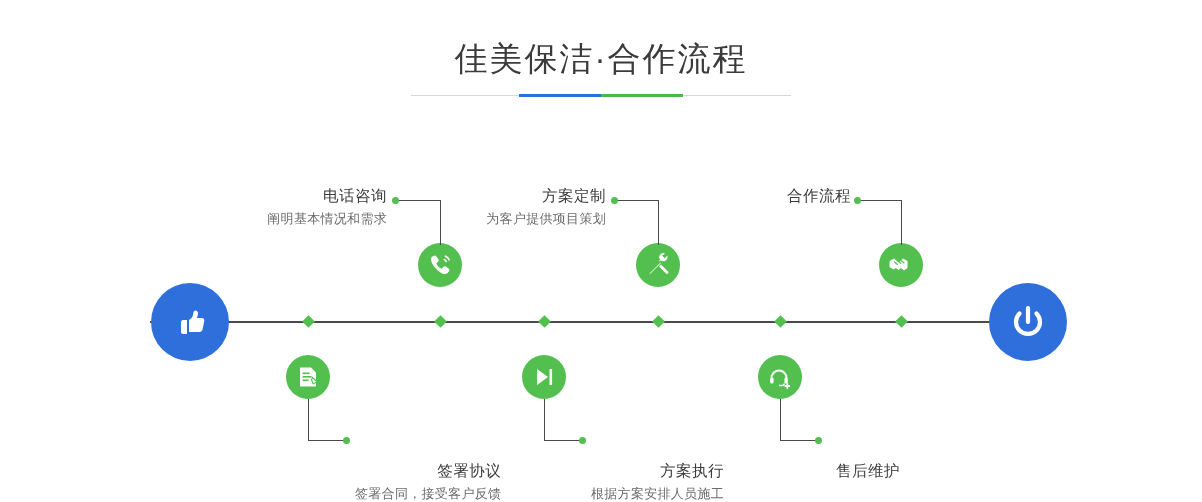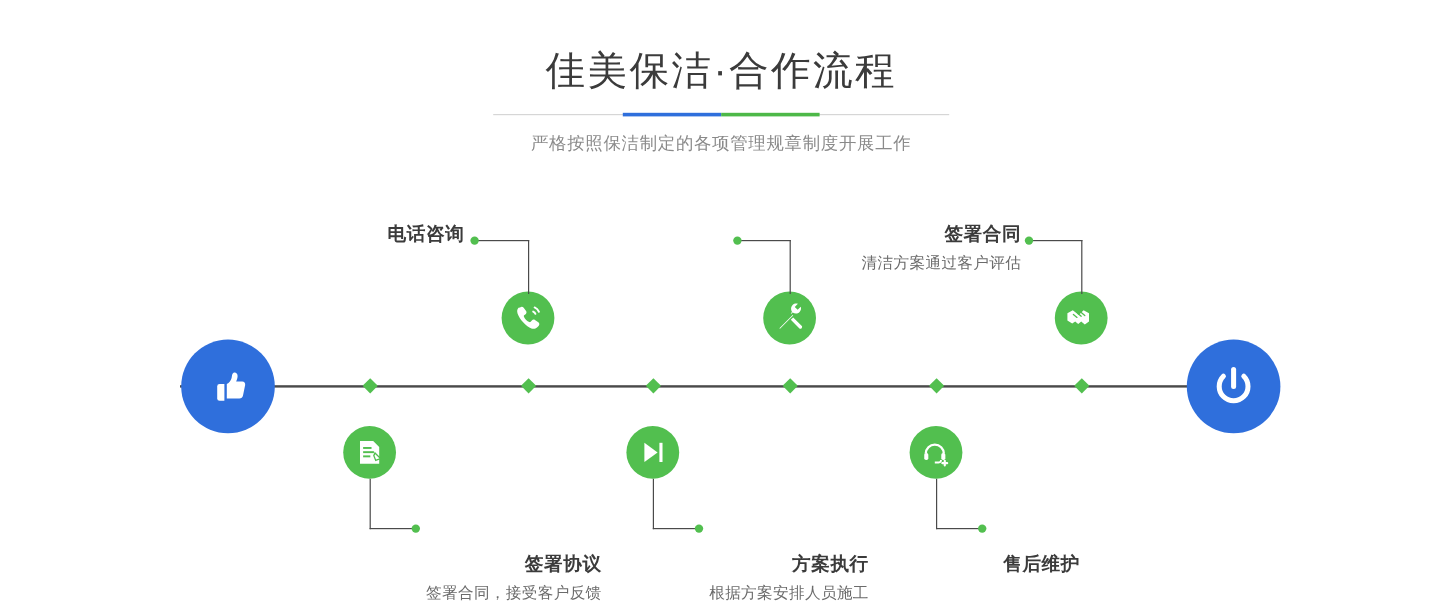--- a/index.html
+++ b/index.html
@@ -140,21 +140,20 @@
 
   .label-block {
     position: absolute;
     white-space: nowrap;
   }
   .label-title {
     font-size: 15.5px;
     color: #3b3b3b;
     line-height: 20px;
     letter-spacing: 0.5px;
-    font-weight: bold;
   }
   .label-desc {
     font-size: 13px;
     color: #6b6b6b;
     line-height: 20px;
     padding-top: 3px;
     letter-spacing: 0.3px;
   }
   .label-above { text-align: right; }
   .label-below { text-align: right; margin-top: 33px; }
@@ -166,21 +165,20 @@
 
 <div class="page">
 
   <div class="header">
     <h1 class="main-title">佳美保洁·合作流程</h1>
     <div class="rule-wrap">
       <div class="rule-base"></div>
       <div class="rule-blue"></div>
       <div class="rule-green"></div>
     </div>
-    <p class="subtitle">严格按照保洁制定的各项管理规章制度开展工作</p>
   </div>
 
   <div class="timeline">
 
     <div class="axis"></div>
 
     <div class="end-circle end-left">
       <span>
         <svg width="40" height="40" viewBox="0 0 40 40">
           <path d="M13 18 h4 v14 h-4 a2 2 0 0 1 -2 -2 v-10 a2 2 0 0 1 2 -2 z" fill="#ffffff"></path>
@@ -206,20 +204,21 @@
           <path d="M17.3 7.6 a3.6 3.6 0 0 1 1.9 1.9" stroke="#ffffff" stroke-width="1.6" fill="none" stroke-linecap="round"></path>
         </svg>
       </span>
     </div>
     <div class="diamond" style="left:436px; top:317px;"></div>
     <div class="connector conn-v" style="left:440px; top:200px; height:45px;"></div>
     <div class="connector conn-h" style="left:395px; top:200px; width:46px;"></div>
     <div class="dot" style="left:392px; top:197px;"></div>
     <div class="label-block label-above" style="left:250px; top:186px; width:137px;">
       <div class="label-title">电话咨询</div>
+      <div class="label-desc">阐明基本情况和需求</div>
     </div>
 
     <div class="node-circle" style="left:286px; top:355px;">
       <span>
         <svg width="24" height="24" viewBox="0 0 24 24">
           <path d="M4 2.5 h11 l5 5 v14 H4 z" fill="#ffffff"></path>
           <rect x="6.6" y="7.5" width="7" height="1.6" fill="#52bf4f"></rect>
           <rect x="6.6" y="11" width="9" height="1.6" fill="#52bf4f"></rect>
           <rect x="6.6" y="14.5" width="6" height="1.6" fill="#52bf4f"></rect>
           <path d="M16.5 12.5 l4.6 4.6 l-4 1.6 l-1.6 -4 z" fill="#ffffff" stroke="#52bf4f" stroke-width="1.1"></path>
@@ -240,20 +239,24 @@
         <svg width="26" height="26" viewBox="0 0 26 26">
           <path d="M4.5 21.5 l11 -11 l-1.5 -1.5 l1 -1 c-1.3 -2.3 -0.9 -4.4 0.5 -5.8 c1.2 -1.2 3 -1.5 4.4 -1 l-2.6 2.6 l2.4 2.4 l2.6 -2.6 c0.5 1.4 0.2 3.2 -1 4.4 c-1.4 1.4 -3.5 1.8 -5.8 0.5 l-1 1 l1.5 1.5 l-11 11 z" fill="#ffffff"></path>
           <path d="M21 21.5 l-7 -7 l2 -2 l7 7 c0.6 0.6 0.6 1.4 0 2 l-0 0 c-0.6 0.6 -1.4 0.6 -2 0 z" fill="#ffffff"></path>
         </svg>
       </span>
     </div>
     <div class="diamond" style="left:654px; top:317px;"></div>
     <div class="connector conn-v" style="left:658px; top:200px; height:45px;"></div>
     <div class="connector conn-h" style="left:614px; top:200px; width:45px;"></div>
     <div class="dot" style="left:611px; top:197px;"></div>
+    <div class="label-block label-above" style="left:460px; top:186px; width:146px;">
+      <div class="label-title">方案定制</div>
+      <div class="label-desc">为客户提供项目策划</div>
+    </div>
 
     <div class="node-circle" style="left:522px; top:355px;">
       <span>
         <svg width="24" height="24" viewBox="0 0 24 24">
           <path d="M5 4 l11 8 l-11 8 z" fill="#ffffff"></path>
           <rect x="17.5" y="4" width="2.6" height="16" fill="#ffffff"></rect>
         </svg>
       </span>
     </div>
     <div class="diamond" style="left:540px; top:317px;"></div>
@@ -271,22 +274,21 @@
           <path d="M1.5 9 l4.5 -2.5 l5 4 l4 -4 l4.5 2.5 l-0 7 l-3.5 2.5 l-3 -2.5 l-2.5 2 l-2.5 -2 l-2.5 1.5 l-4 -2.5 z" fill="#ffffff"></path>
           <path d="M6.5 10 l3 2.5 M10 9 l3 2.5 M13 8.5 l3 2.5" stroke="#52bf4f" stroke-width="1.1" fill="none" stroke-linecap="round"></path>
         </svg>
       </span>
     </div>
     <div class="diamond" style="left:897px; top:317px;"></div>
     <div class="connector conn-v" style="left:901px; top:200px; height:45px;"></div>
     <div class="connector conn-h" style="left:857px; top:200px; width:45px;"></div>
     <div class="dot" style="left:854px; top:197px;"></div>
     <div class="label-block label-above" style="left:705px; top:186px; width:146px;">
-      <div class="label-title">签署合同</div>
-      <div class="label-desc">清洁方案通过客户评估</div>
+      <div class="label-title">合作流程</div>
     </div>
 
     <div class="node-circle" style="left:758px; top:355px;">
       <span>
         <svg width="24" height="24" viewBox="0 0 24 24">
           <path d="M3.5 13 a7.5 7.5 0 0 1 15 0" stroke="#ffffff" stroke-width="2" fill="none"></path>
           <rect x="2.2" y="12.4" width="3.4" height="6" rx="1.5" fill="#ffffff"></rect>
           <rect x="16.4" y="12.4" width="3.4" height="6" rx="1.5" fill="#ffffff"></rect>
           <path d="M11 20.4 h3.2 a2 2 0 0 0 2 -2" stroke="#ffffff" stroke-width="1.5" fill="none"></path>
           <g stroke="#ffffff" stroke-width="1.8" stroke-linecap="round">

